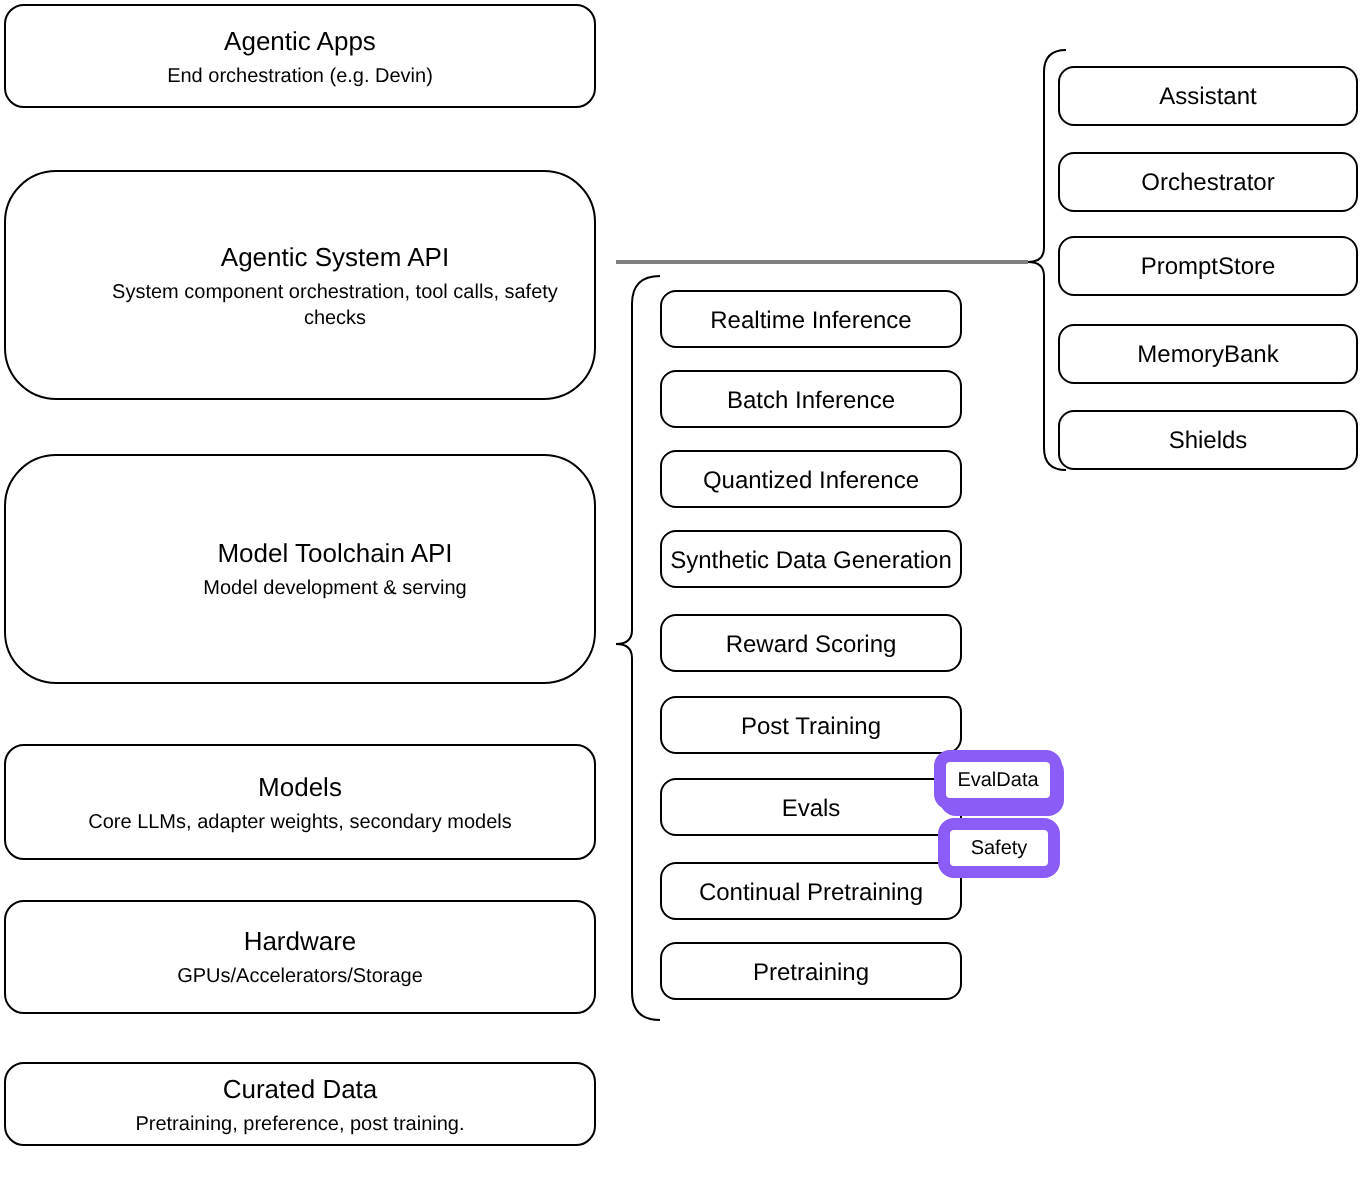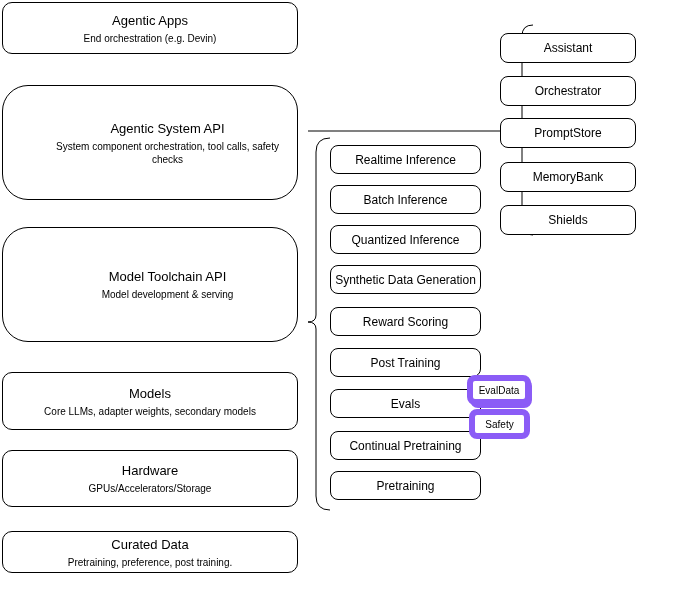--- a/index.html
+++ b/index.html
@@ -31,21 +31,21 @@
     position:absolute;
     box-sizing:border-box;
     border:1px solid #000000;
     border-radius:8px;
     background:#ffffff;
     display:flex;align-items:center;justify-content:center;
     text-align:center;
     font-size:12px;
   }
   .mcol{left:330px;width:151px;height:29px;}
-  .rcol{left:500px;width:136px;height:30px;text-align:center;}
+  .rcol{left:529px;width:150px;height:30px;text-align:center;}
   
   .tag{
     position:absolute;
     box-sizing:border-box;
     border:6px solid #8b5cf6;
     border-radius:8px;
     background:#ffffff;
     display:flex;align-items:center;justify-content:center;
     font-size:10px;
     height:30px;

